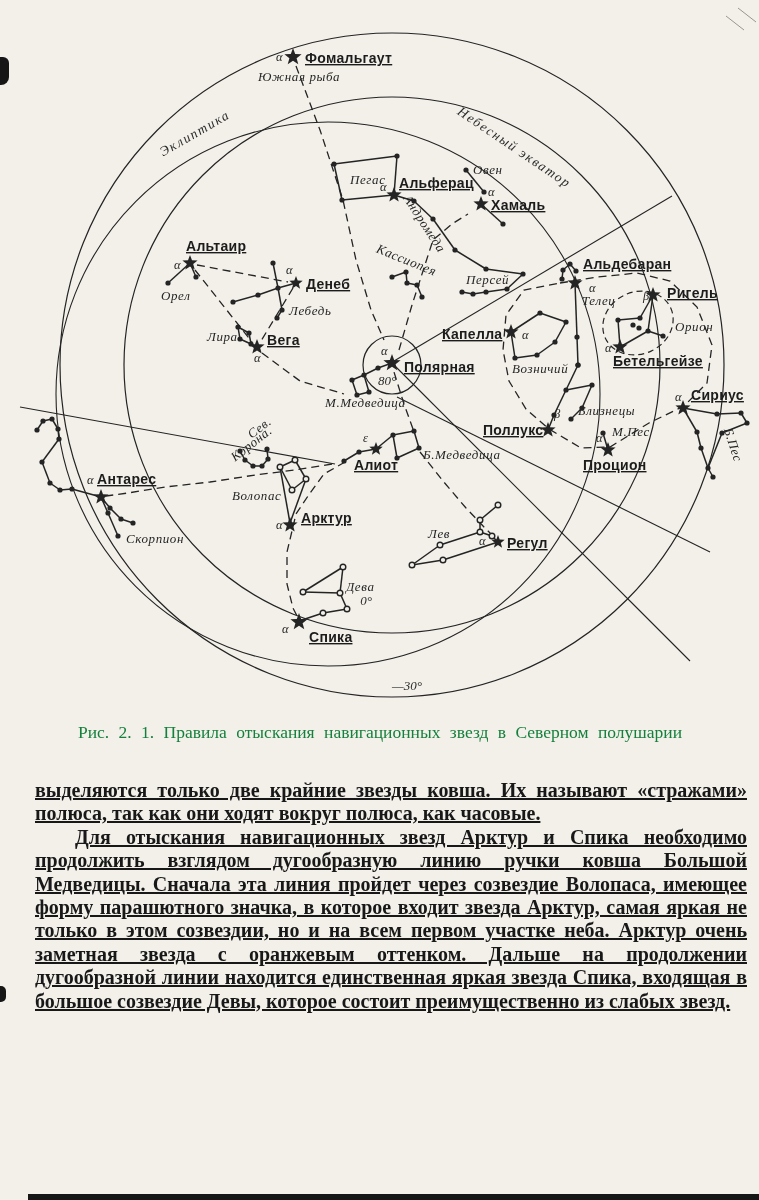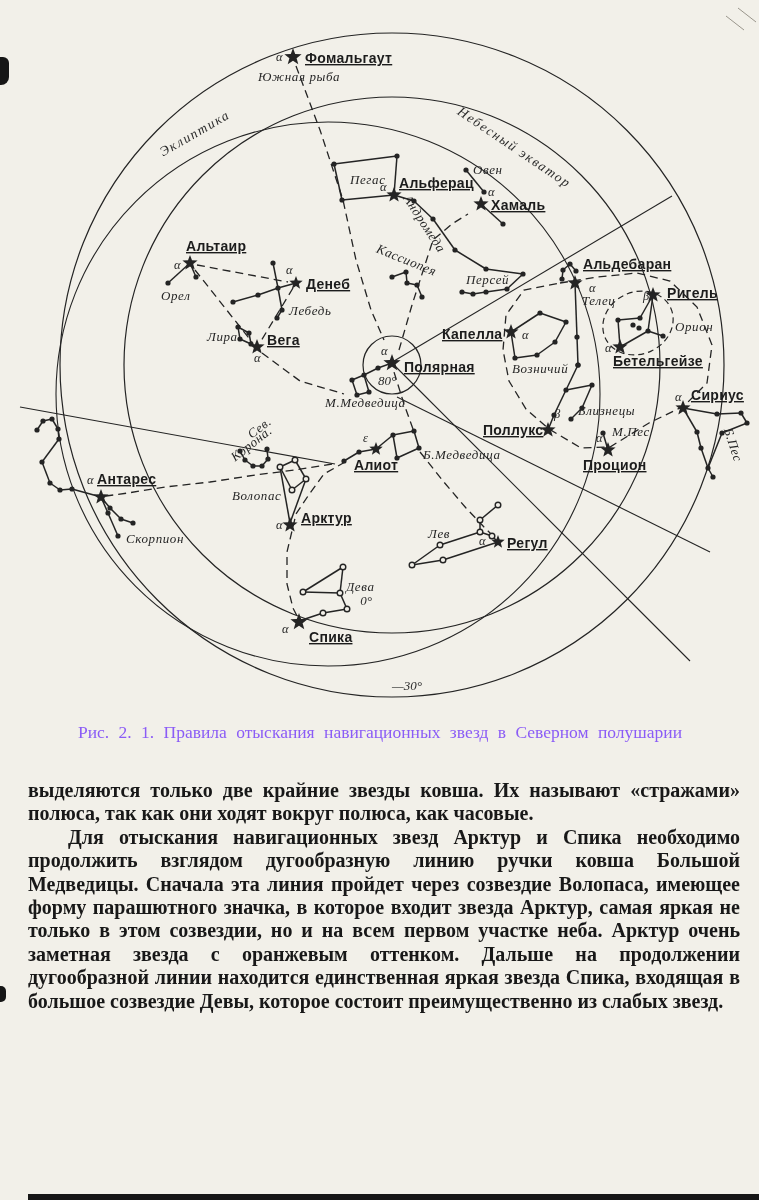--- a/index.html
+++ b/index.html
@@ -12,27 +12,28 @@
     overflow:hidden;
     font-family:"Liberation Serif",serif;
     color:#1d1d1d;
   }
   #star-chart{position:absolute;left:0;top:0;}
   .caption{
     position:absolute;left:30px;top:722px;width:700px;
     text-align:center;
     font:17.5px "Liberation Serif",serif;
     word-spacing:5px;
-    color:#8b5cf6;
+    color:#15803d;
   }
   .body-text{
-    position:absolute;left:28px;top:779px;width:712px;
+    position:absolute;left:35px;top:779px;width:712px;
     font:bold 20px/23.4px "Liberation Serif",serif;
     color:#181818;
     text-align:justify;
+    text-decoration:underline;
   }
   .body-text p{margin:0;padding:0;}
   .body-text p.indent{text-indent:40px;}
   .pagenum{
     position:absolute;left:27px;top:1201px;
     font:bold 19px "Liberation Serif",serif;color:#4c1d95;
   }
   .artifact{position:absolute;background:#161616;}
   .blob1{left:0;top:57px;width:9px;height:28px;border-radius:0 6px 8px 0;}
   .blob2{left:0;top:986px;width:6px;height:16px;border-radius:0 5px 5px 0;}

